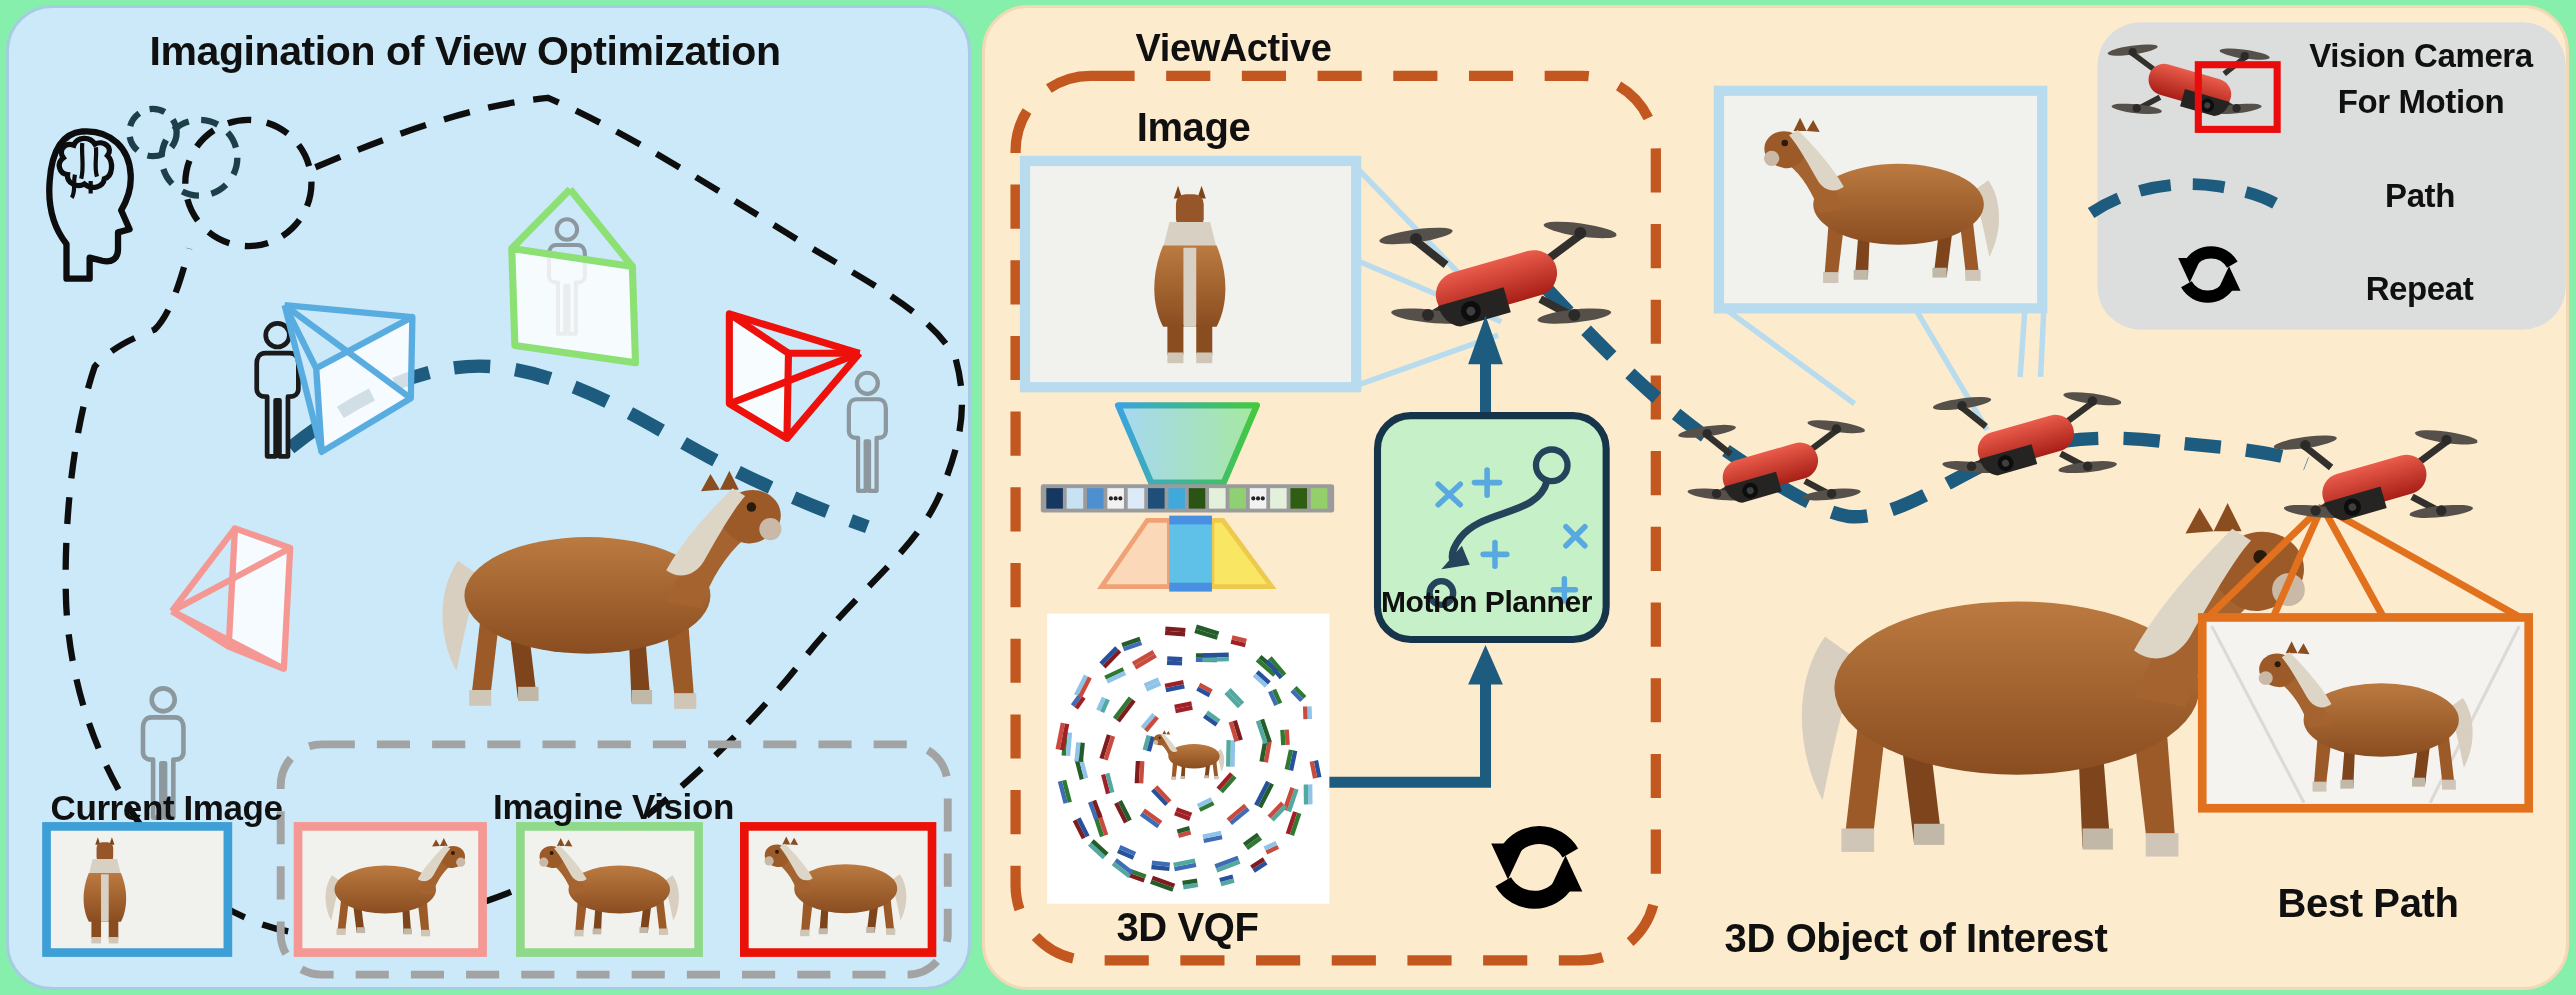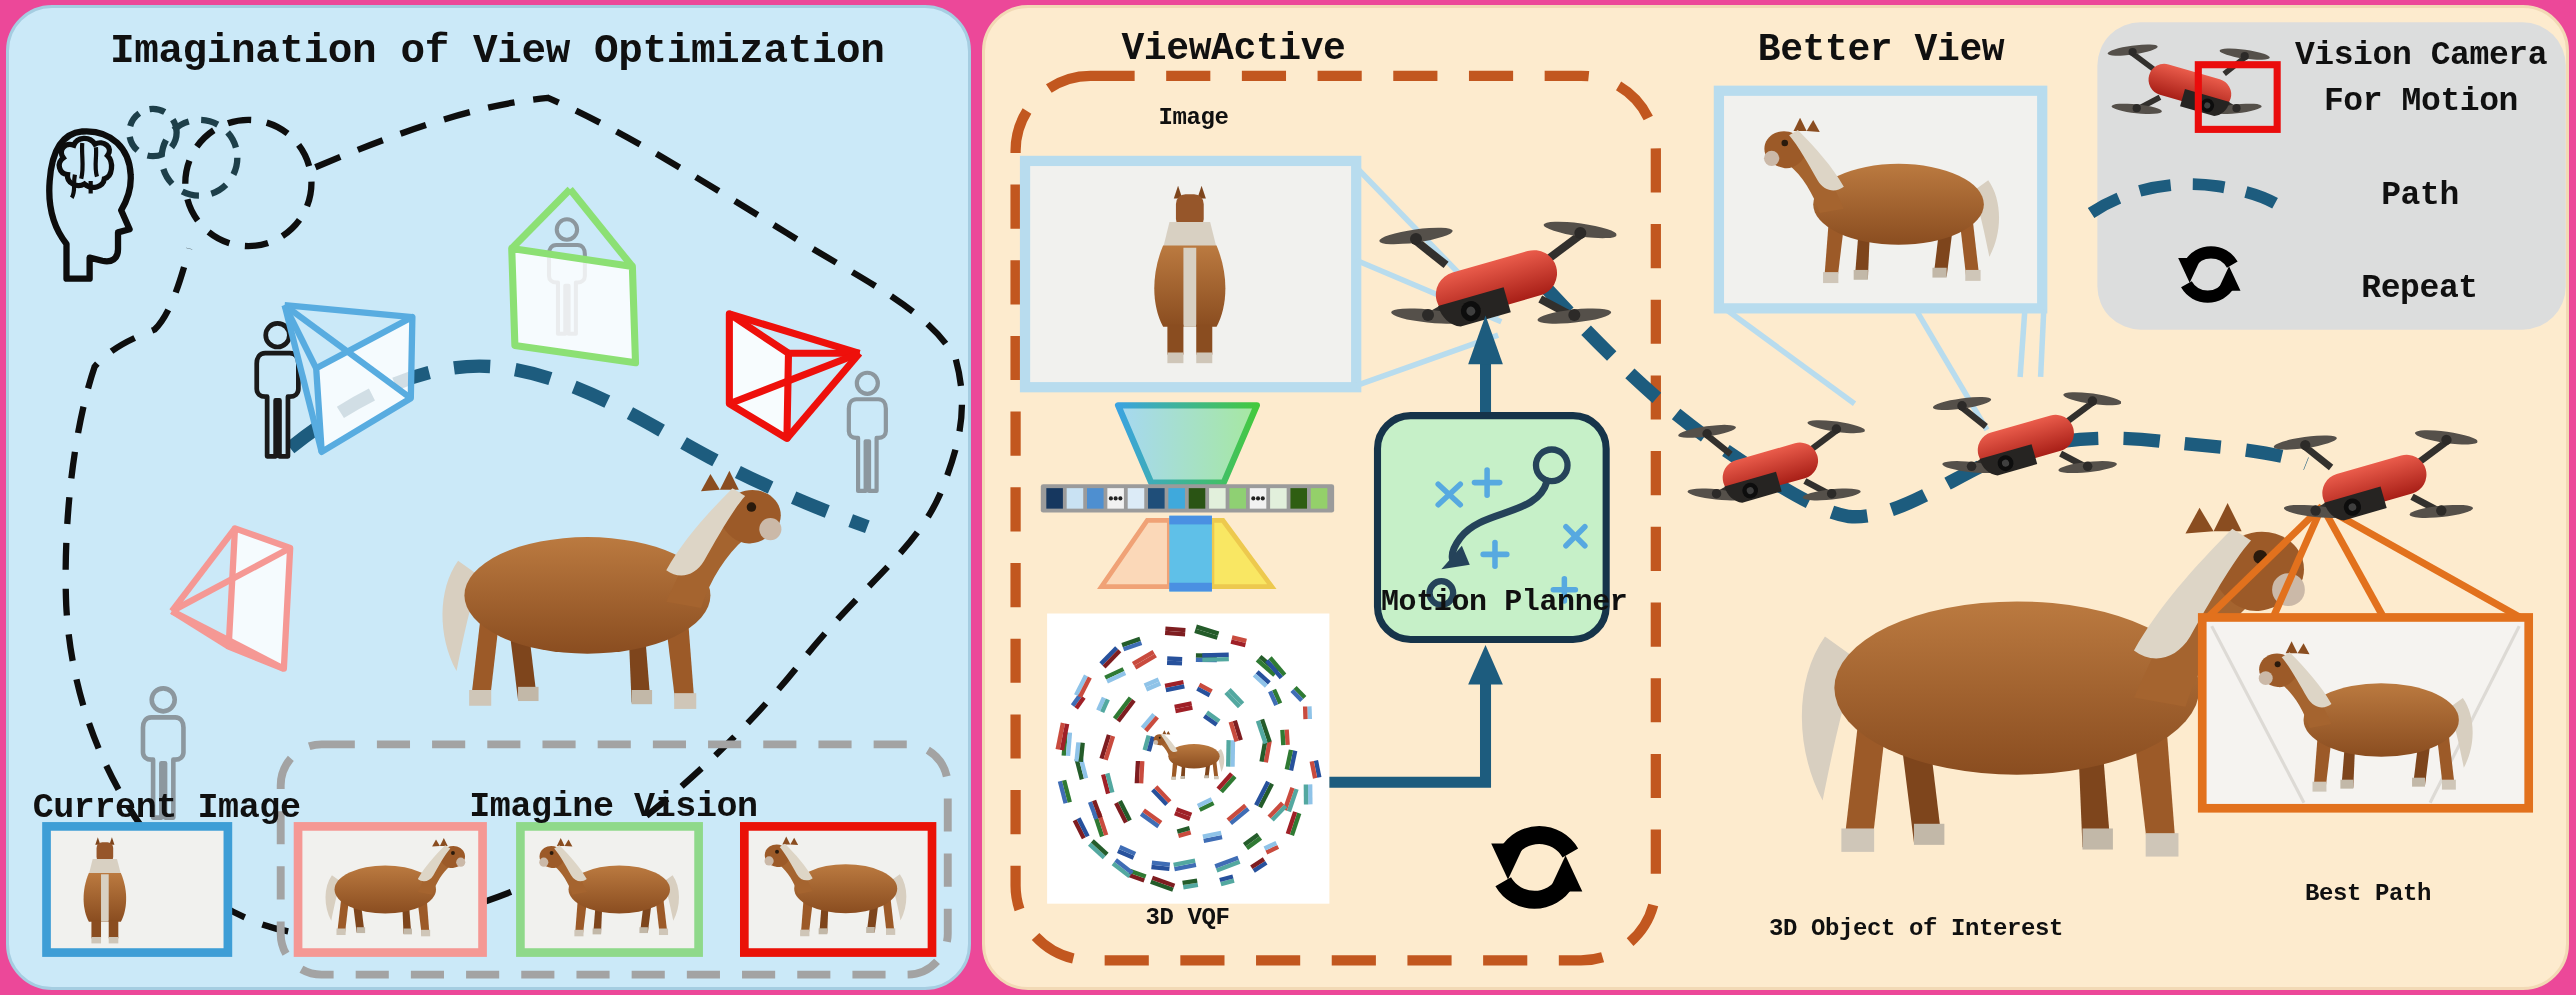--- a/index.html
+++ b/index.html
@@ -6,32 +6,32 @@
     --panel-left-bg:#cbe9f8; --panel-left-border:#a5cde1;
     --panel-right-bg:#fdebce; --panel-right-border:#f2d9b5;
     --accent-orange-dash:#c2571f; --accent-teal-path:#1d5c7e;
     --lightblue-frame:#b8dcee; --current-view-blue:#3e9ed6;
     --imagine-pink:#f59894; --imagine-green:#8fd98a; --imagine-red:#ea1208;
     --best-view-orange:#e2711d; --legend-bg:#dcdddd;
     --motion-planner-fill:#c6f0c8; --motion-planner-border:#16344a;
     --text:#101010;
   }
   html,body{margin:0;padding:0;background:#ffffff;}
-  #stage{position:relative;width:2576px;height:996px;background:#ec4899;overflow:hidden;
-         font-family:Liberation Mono, monospace;}
+  #stage{position:relative;width:2576px;height:996px;background:#86efac;overflow:hidden;
+         font-family:Liberation Sans, sans-serif;}
   .panel{position:absolute;border-radius:46px;}
   #panel-left{left:6.3px;top:4.7px;width:965px;height:985px;background:var(--panel-left-bg);
               border:3.2px solid var(--panel-left-border);box-sizing:border-box;}
   #panel-right{left:982px;top:4.7px;width:1587px;height:985px;background:var(--panel-right-bg);
                border:3.2px solid var(--panel-right-border);box-sizing:border-box;}
   #gfx{position:absolute;left:0;top:0;width:2576px;height:996px;}
   .lbl{position:absolute;font-weight:700;color:var(--text);text-align:center;
        letter-spacing:-0.4px;line-height:1.15;white-space:nowrap;}
   .lbl.wrap{white-space:normal;}
-  .s52{font-size:41px;} .s48{font-size:38px;} .s46{font-size:24px;}
+  .s52{font-size:41px;} .s48{font-size:38px;} .s46{font-size:40px;}
   .s44{font-size:35px;} .s42{font-size:33px;} .s38{font-size:30px;}
   .vision{line-height:1.38;}
 </style>
 </head>
 <body>
 
 <div id="stage">
 
   <div id="panel-left" class="panel"></div>
   <div id="panel-right" class="panel"></div>
@@ -621,21 +621,20 @@
   </svg>
 
   <div class="lbl s52" style="left:110px;top:28px;width:710px;">Imagination of View Optimization</div>
   <div class="lbl s44" style="left:12.6px;top:788px;width:308px;">Current Image</div>
   <div class="lbl s44" style="left:444px;top:787px;width:339px;">Imagine Vision</div>
 
   <div class="lbl s48" style="left:1076px;top:27px;width:315px;">ViewActive</div>
   <div class="lbl s46" style="left:1099px;top:104px;width:189px;">Image</div>
   <div class="lbl s38" style="left:1381px;top:585px;width:178px;text-align:center;">Motion Planner</div>
   <div class="lbl s46" style="left:1093px;top:904px;width:189px;">3D VQF</div>
-  <div class="lbl s48" style="left:1727px;top:28px;width:308px;">Better View</div>
   <div class="lbl s46" style="left:1711px;top:915px;width:410px;">3D Object of Interest</div>
   <div class="lbl s46" style="left:2246px;top:880px;width:244px;">Best Path</div>
 
   <div class="lbl s42 vision wrap" style="left:2282px;top:33px;width:278px;">
     <span>Vision Camera</span><br>
     <span>For Motion</span>
   </div>
   <div class="lbl s42" style="left:2353px;top:177px;width:134px;">Path</div>
   <div class="lbl s42" style="left:2329px;top:270px;width:181px;">Repeat</div>
 </div>

